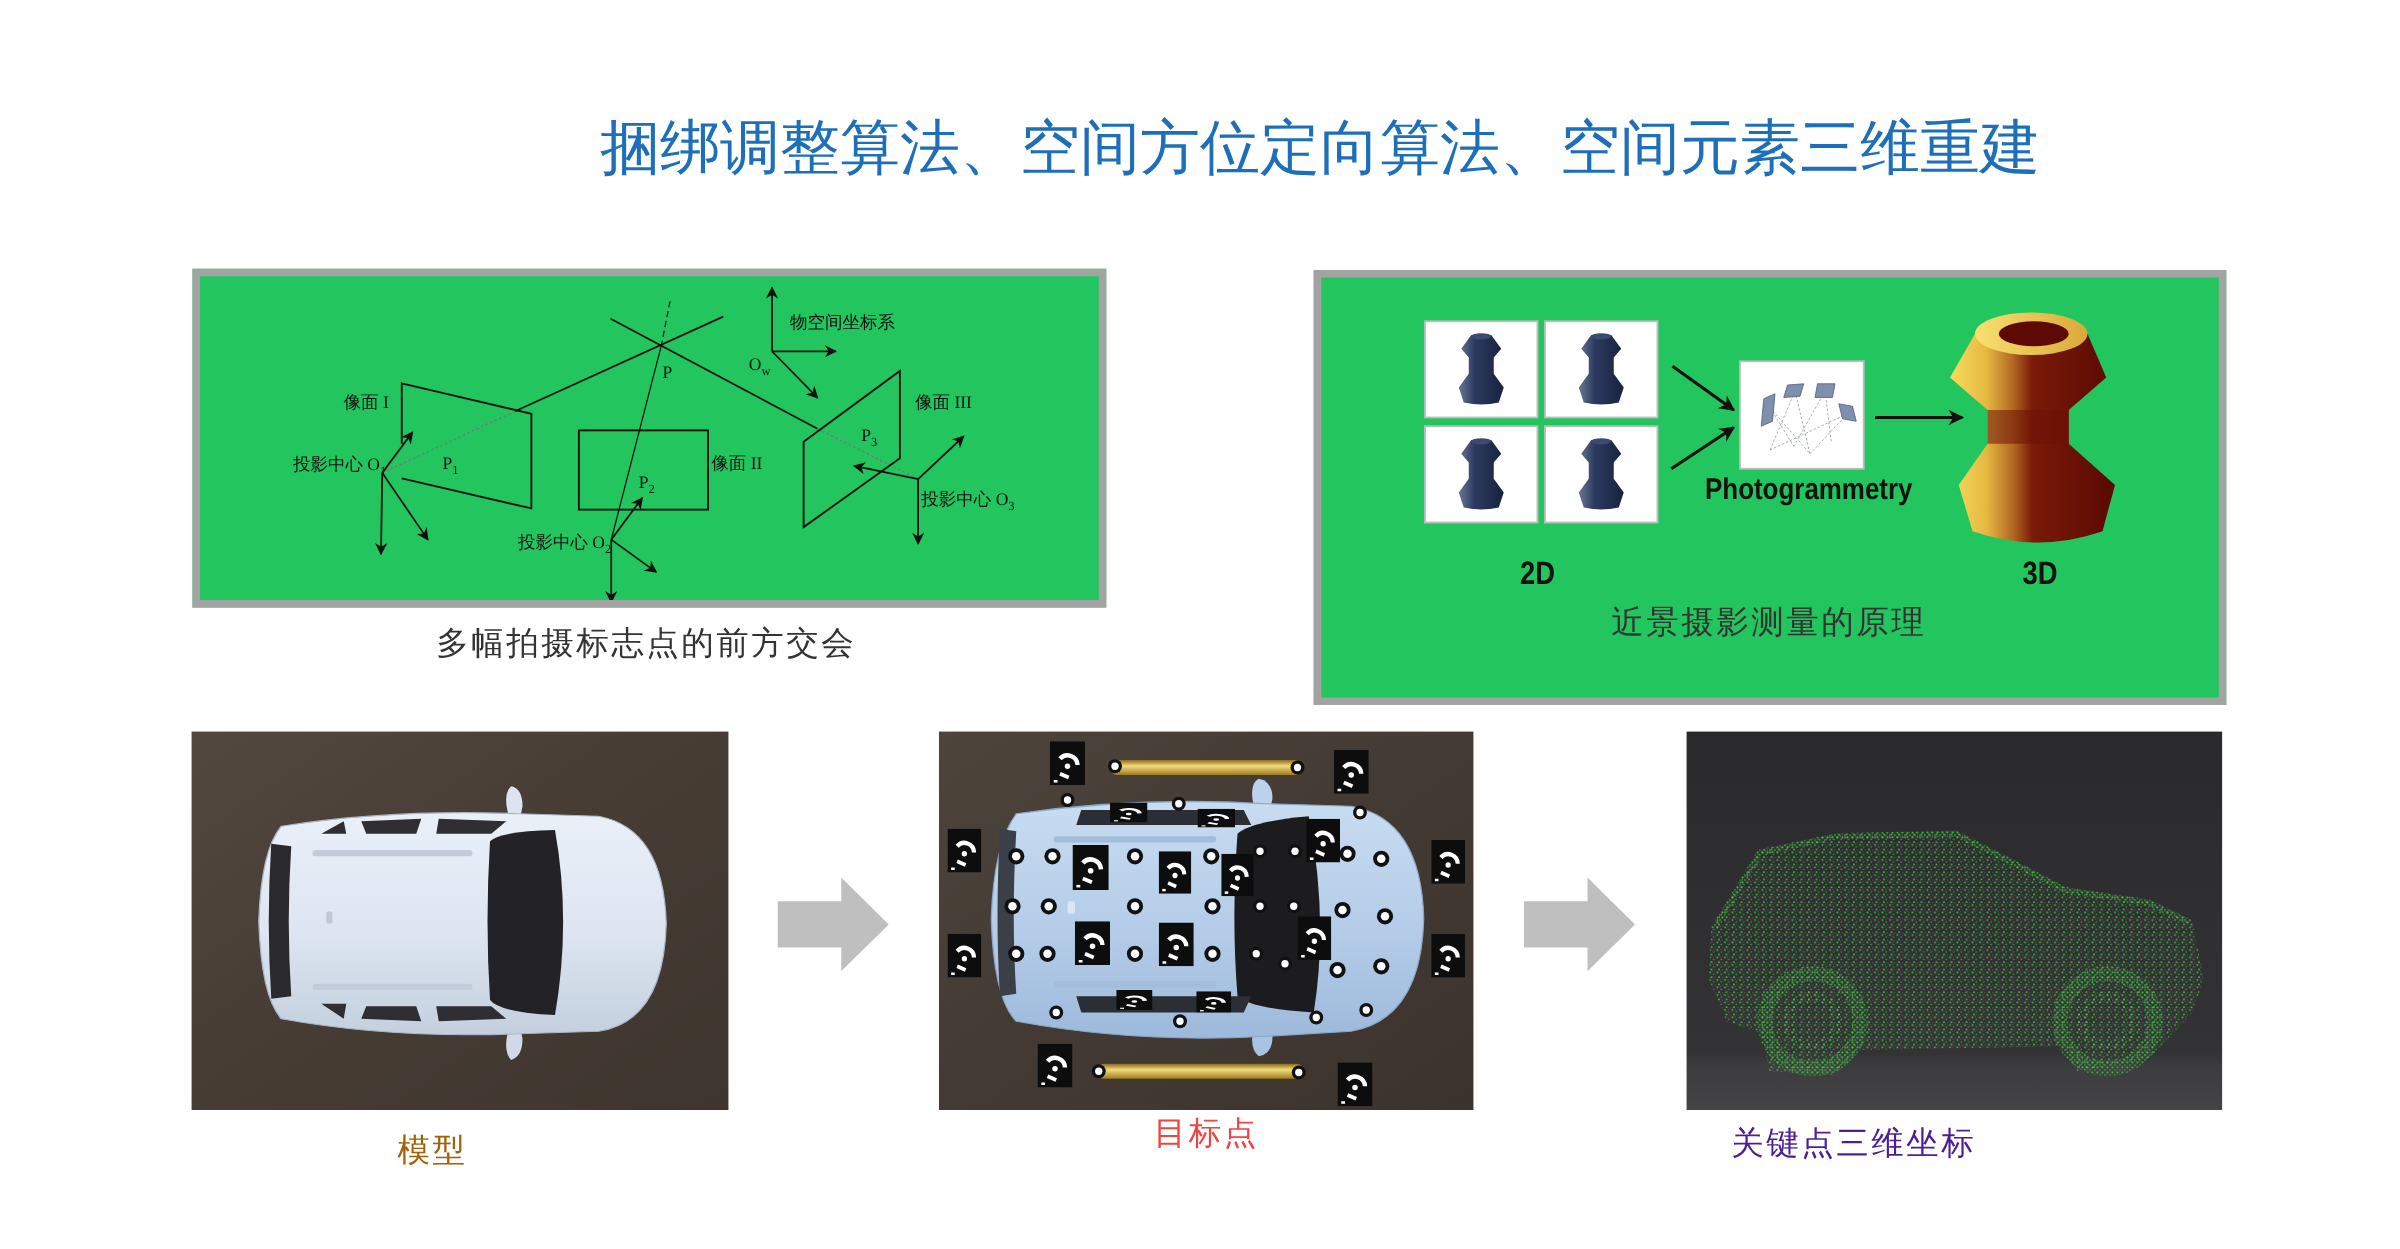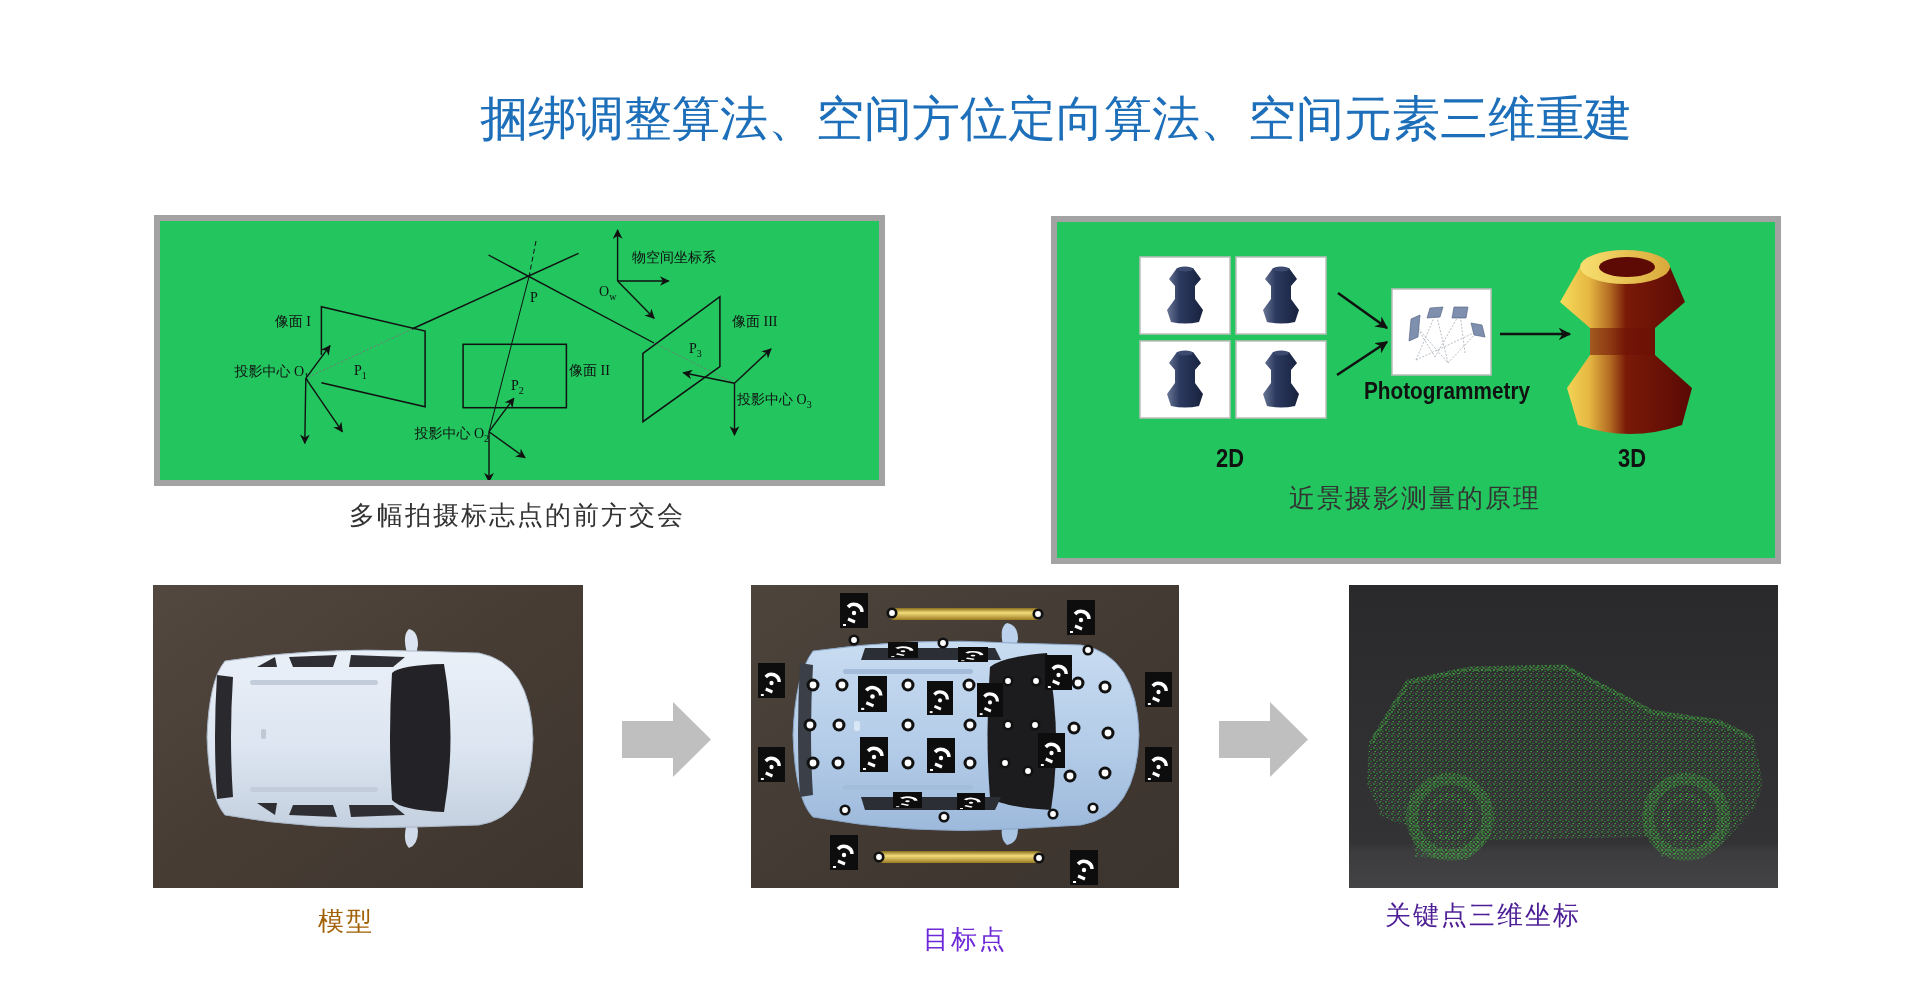--- a/index.html
+++ b/index.html
@@ -306,21 +306,21 @@
       <use href="#ringDot" x="187" y="226" width="12" height="12"></use>
       <use href="#ringDot" x="296" y="223" width="12" height="12"></use>
       <use href="#ringDot" x="336" y="217" width="12" height="12"></use>
       <use href="#ringDot" x="135" y="22" width="12" height="12"></use>
       <use href="#ringDot" x="281" y="23" width="12" height="12"></use>
       <use href="#ringDot" x="122" y="266" width="12" height="12"></use>
       <use href="#ringDot" x="282" y="267" width="12" height="12"></use>
     </g>
   </svg>
 </div>
-<div class="caption" style="left:755px; top:924px; color:#6d28d9">目标点</div>
+<div class="caption" style="left:755px; top:892px; color:#ef4444">目标点</div>
 
 <svg class="step-arrow" style="left:1219px;" viewBox="0 0 89 75">
   <polygon points="0,19 51,19 51,0 89,37.5 51,75 51,56 0,56" fill="#bfbfbf"></polygon>
 </svg>
 
 <div class="shot" style="left:1349px; width:429px;">
   <svg width="429" height="303" viewBox="0 0 429 303">
     <defs>
       <linearGradient id="bgC" x1="0" y1="0" x2="0" y2="1">
         <stop offset="0" stop-color="#2a2a2c"></stop>

